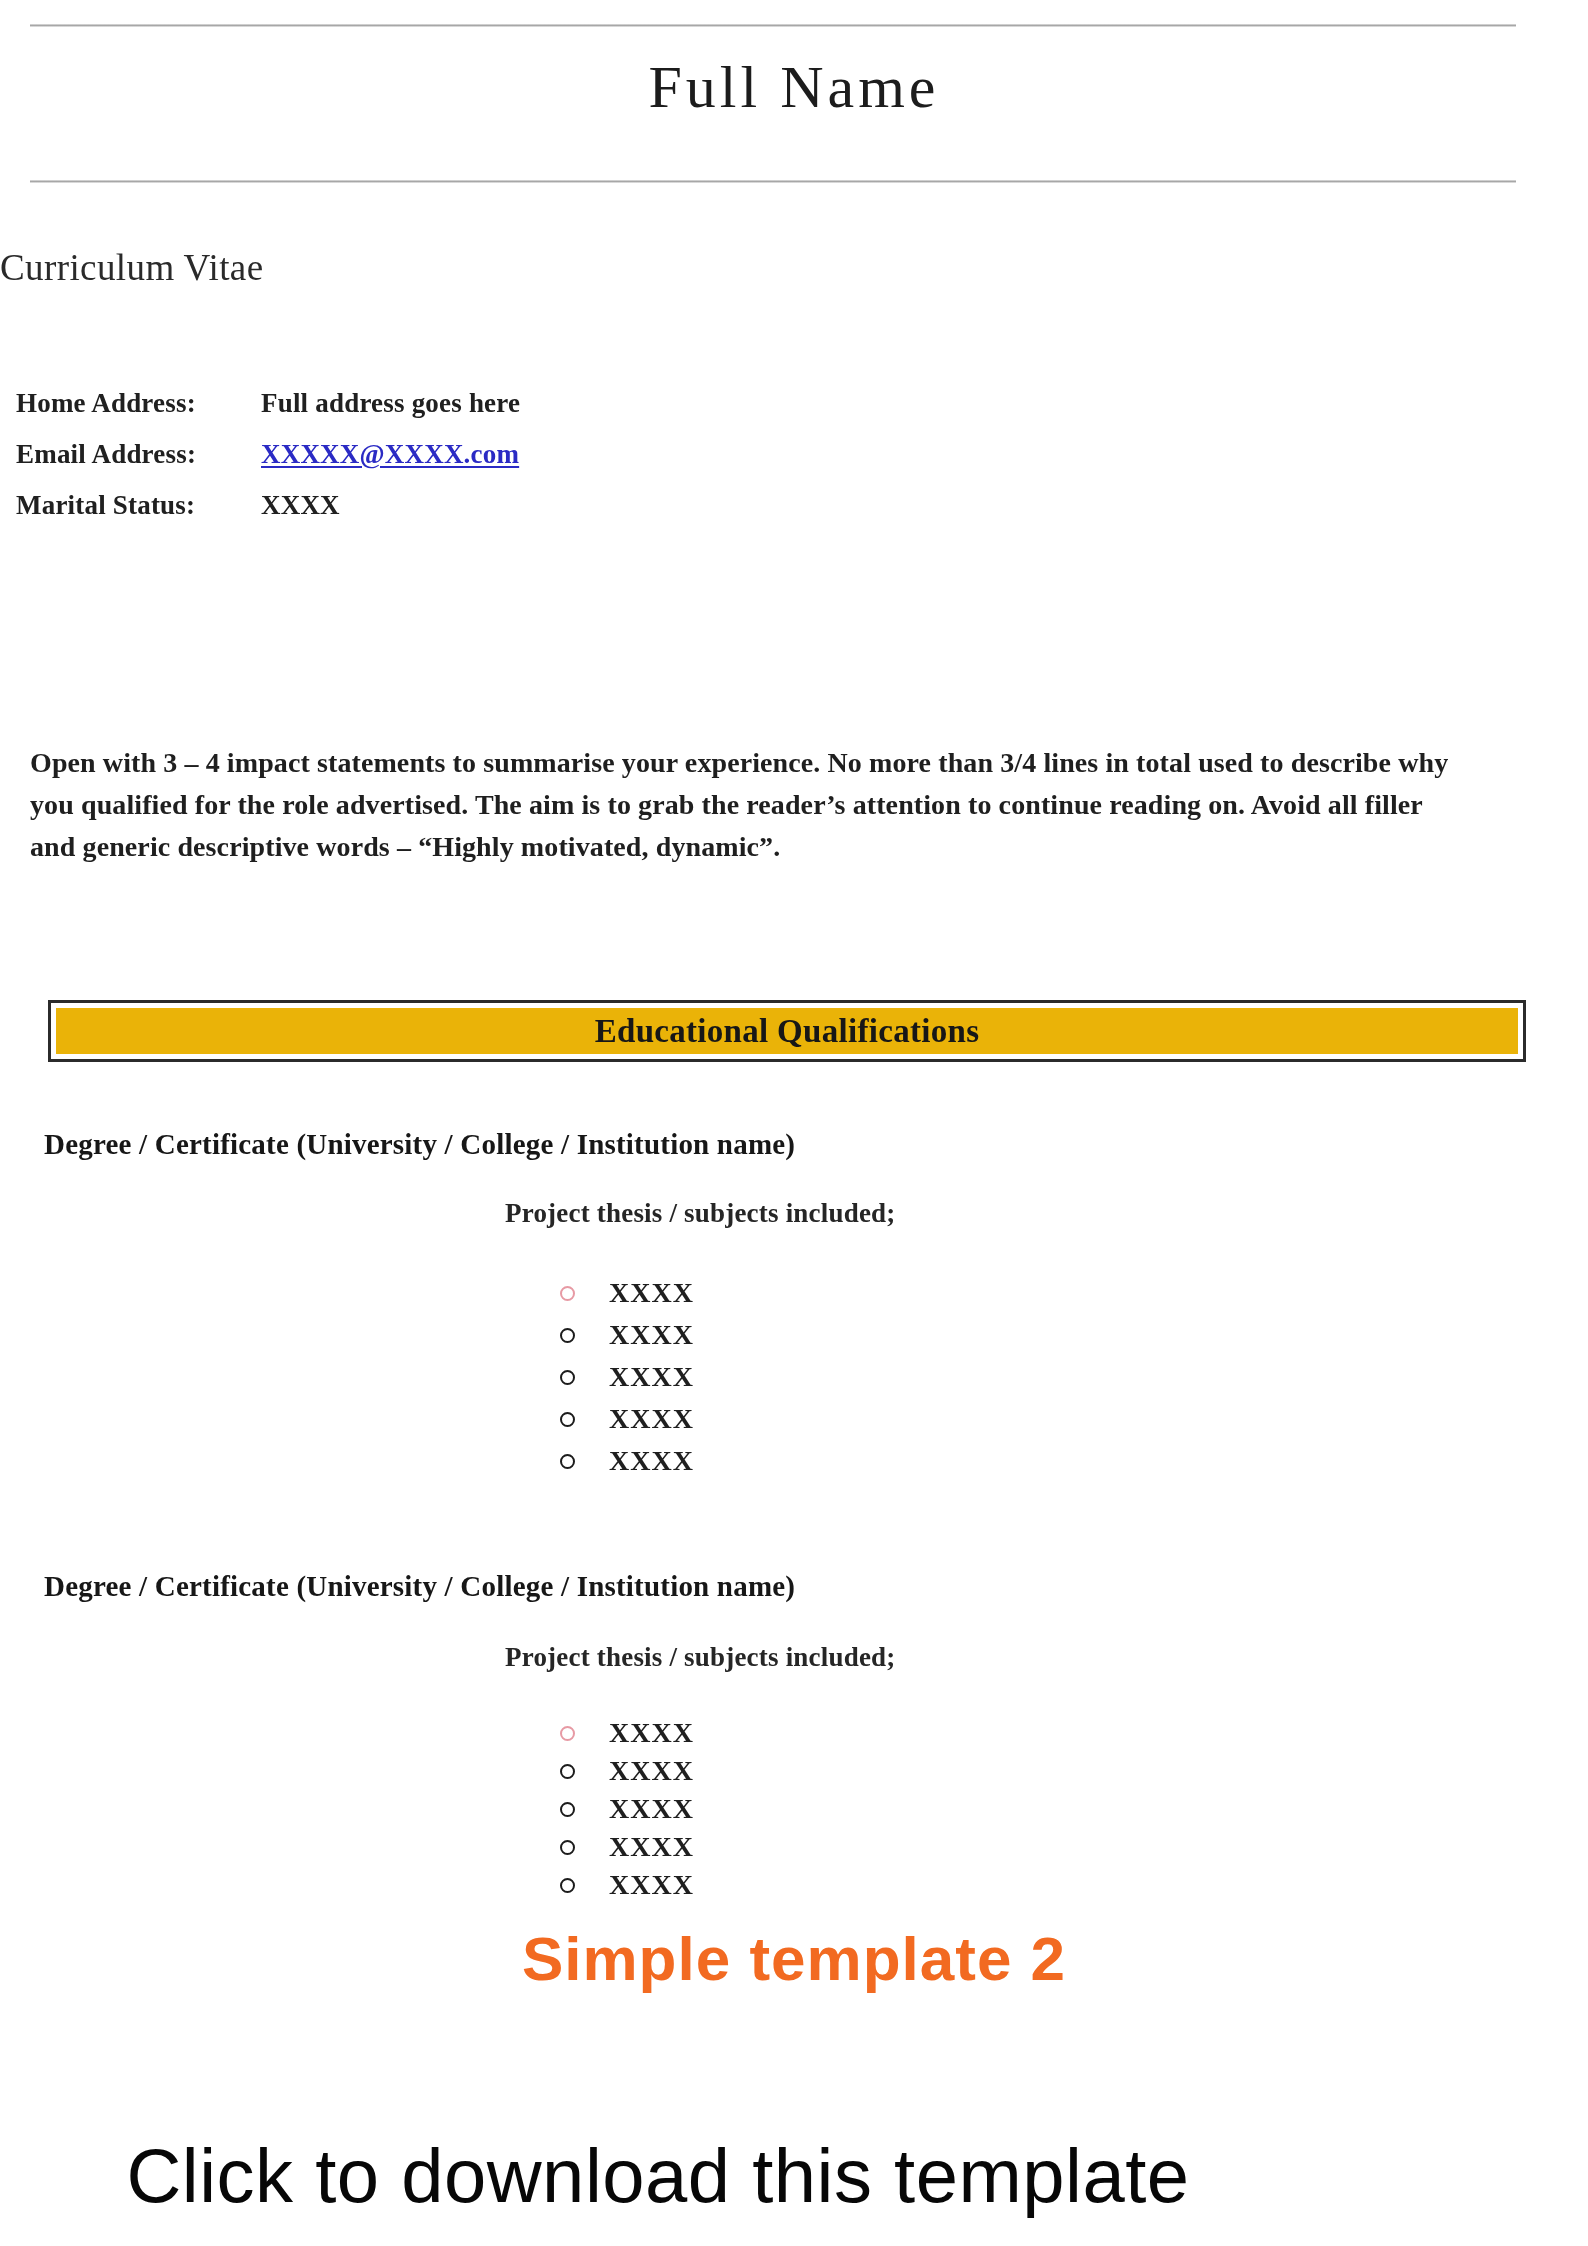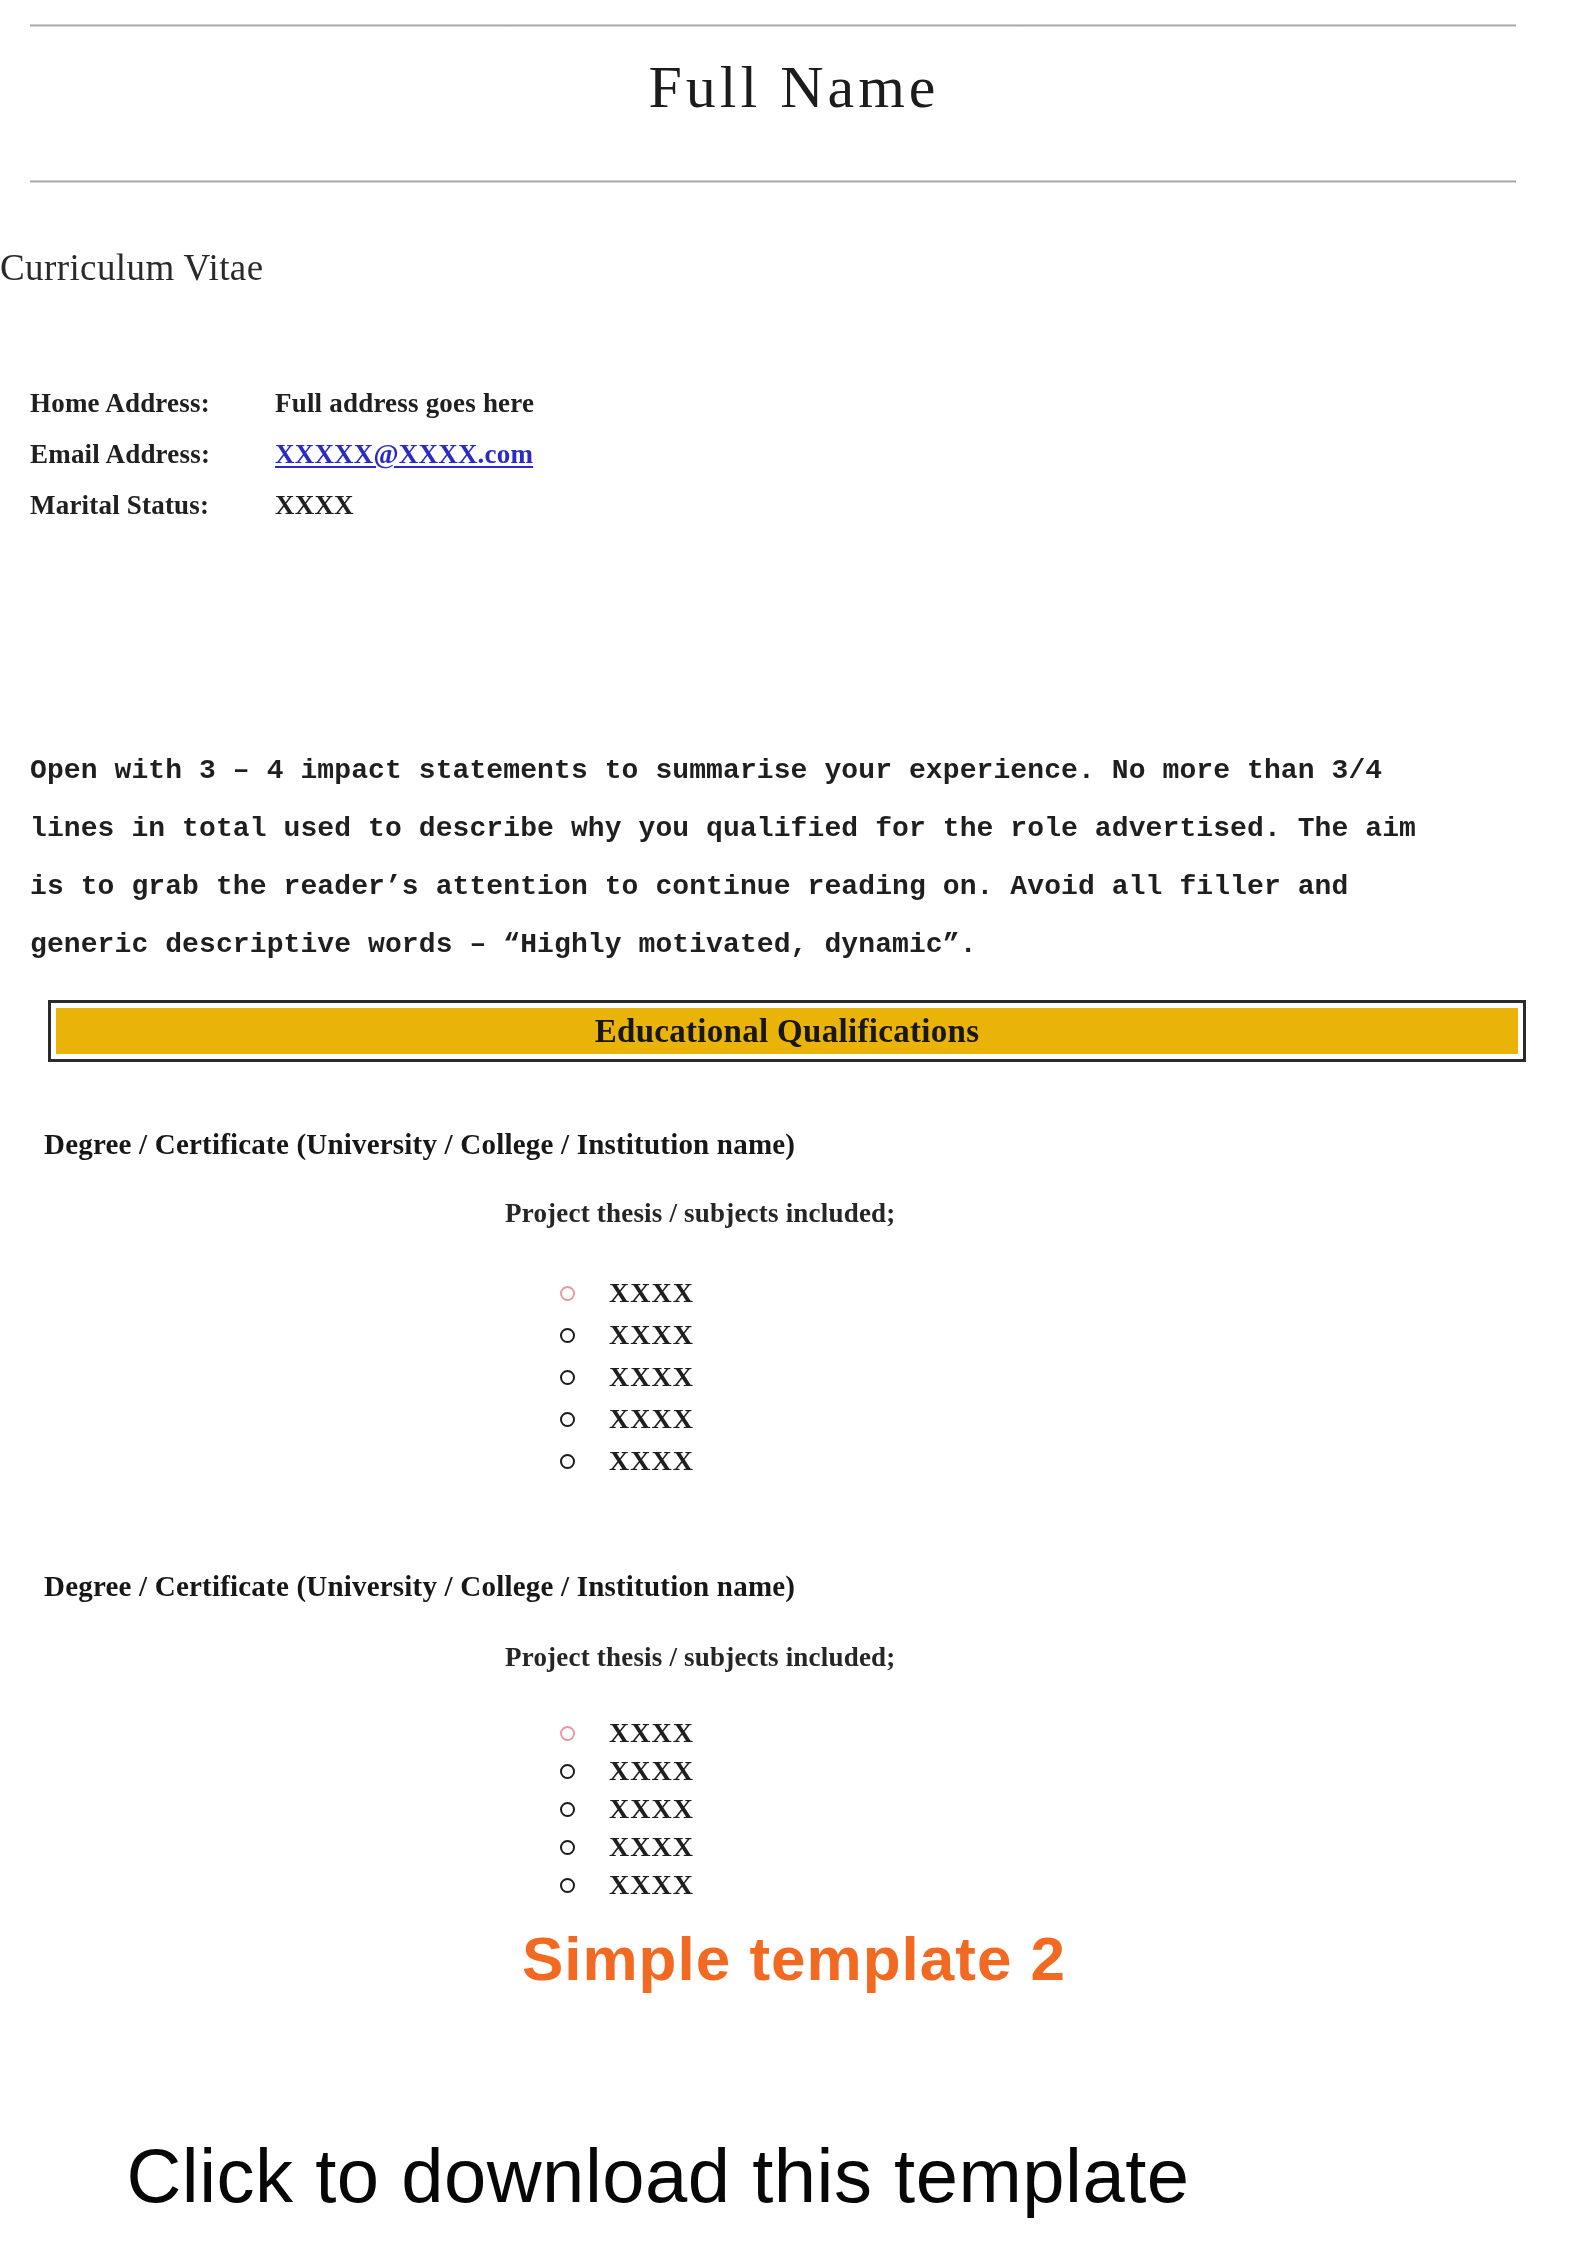--- a/index.html
+++ b/index.html
@@ -57,21 +57,21 @@
     font-size: 37px;
     font-weight: 400;
     letter-spacing: 0.4px;
     color: #2a2a2a;
   }
 
   
   .contact-block {
     position: absolute;
     top: 388px;
-    left: 30px;
+    left: 16px;
     width: 1100px;
   }
   .contact-row {
     display: flex;
     align-items: baseline;
     height: 51px;
   }
   .contact-label {
     width: 245px;
     flex: 0 0 245px;
@@ -94,24 +94,24 @@
     text-underline-offset: 3px;
     cursor: pointer;
   }
 
   
   .summary {
     position: absolute;
     top: 742px;
     left: 30px;
     width: 1420px;
-    font-family: Liberation Mono, monospace;
+    font-family: Liberation Serif, serif;
     font-size: 28px;
     font-weight: 700;
-    line-height: 58px;
+    line-height: 42px;
     color: #1f1f1f;
     letter-spacing: 0.1px;
   }
 
   
   .section-banner {
     position: absolute;
     top: 1000px;
     left: 48px;
     width: 1478px;

